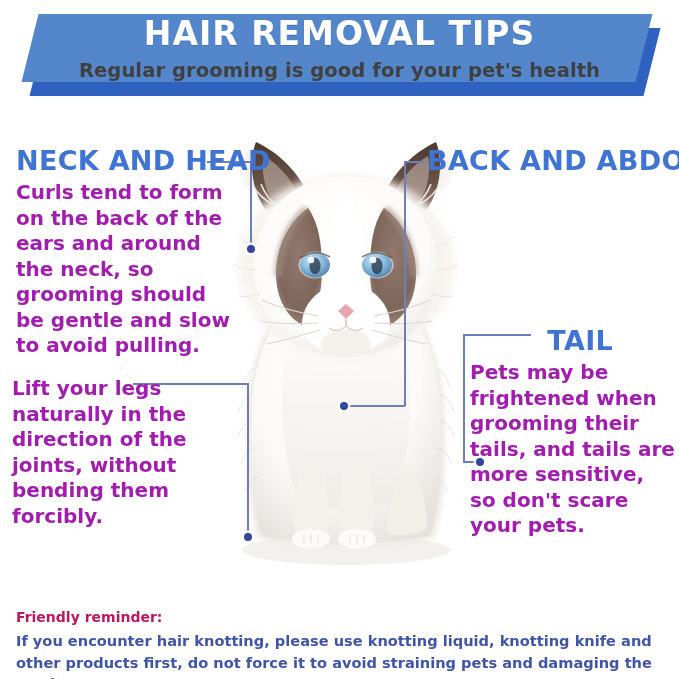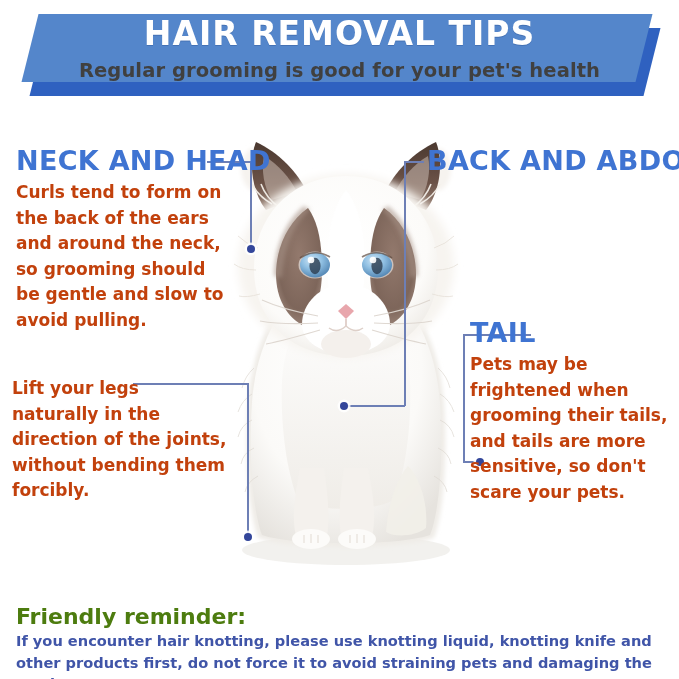--- a/index.html
+++ b/index.html
@@ -59,51 +59,51 @@
     font-weight:bold;
     font-size:27px;
     letter-spacing:.3px;
     color:#3f74d2;
     line-height:26px;
     white-space:nowrap;
   }
   .callout .c-body{
     font-family:"DejaVu Sans", sans-serif;
     font-weight:bold;
-    font-size:17px;
-    color:#c2410c;
+    font-size:20px;
+    color:#a21caf;
     line-height:25.5px;
     margin-top:6px;
   }
 
   #callout-neck{left:16px;top:148px;width:215px;}
   #callout-back{left:427px;top:148px;width:248px;}
   #callout-tail{left:470px;top:320px;width:205px;}
   #callout-leg {left:12px; top:370px;width:215px;}
 
-  #callout-tail .c-title{text-align:left;padding-right:62px;}
+  #callout-tail .c-title{text-align:right;padding-right:62px;margin-top:8px;}
   #callout-leg  .c-title{text-align:center;padding-right:86px;}
 
   
   .conn{position:absolute;background:#6d7fb5;}
   .conn.h{height:1.6px;}
   .conn.v{width:1.6px;}
   .dot{
     position:absolute;width:8px;height:8px;border-radius:50%;
     background:#33469a;
     box-shadow:0 0 0 2.5px rgba(255,255,255,.85);
   }
 
   
   .footer{
     position:absolute;left:16px;top:605px;width:650px;
     font-family:"DejaVu Sans", sans-serif;
   }
   .footer .f-head{
-    font-size:22px;font-weight:bold;color:#4d7c0f;line-height:24px;
+    font-size:14px;font-weight:bold;color:#be185d;line-height:24px;
   }
   .footer .f-body{
     font-size:14.6px;font-weight:bold;color:#4055a8;line-height:21.5px;
     margin-top:1px;
   }
 
   
   .cat-stage{
     position:absolute;left:196px;top:118px;width:300px;height:480px;
   }

